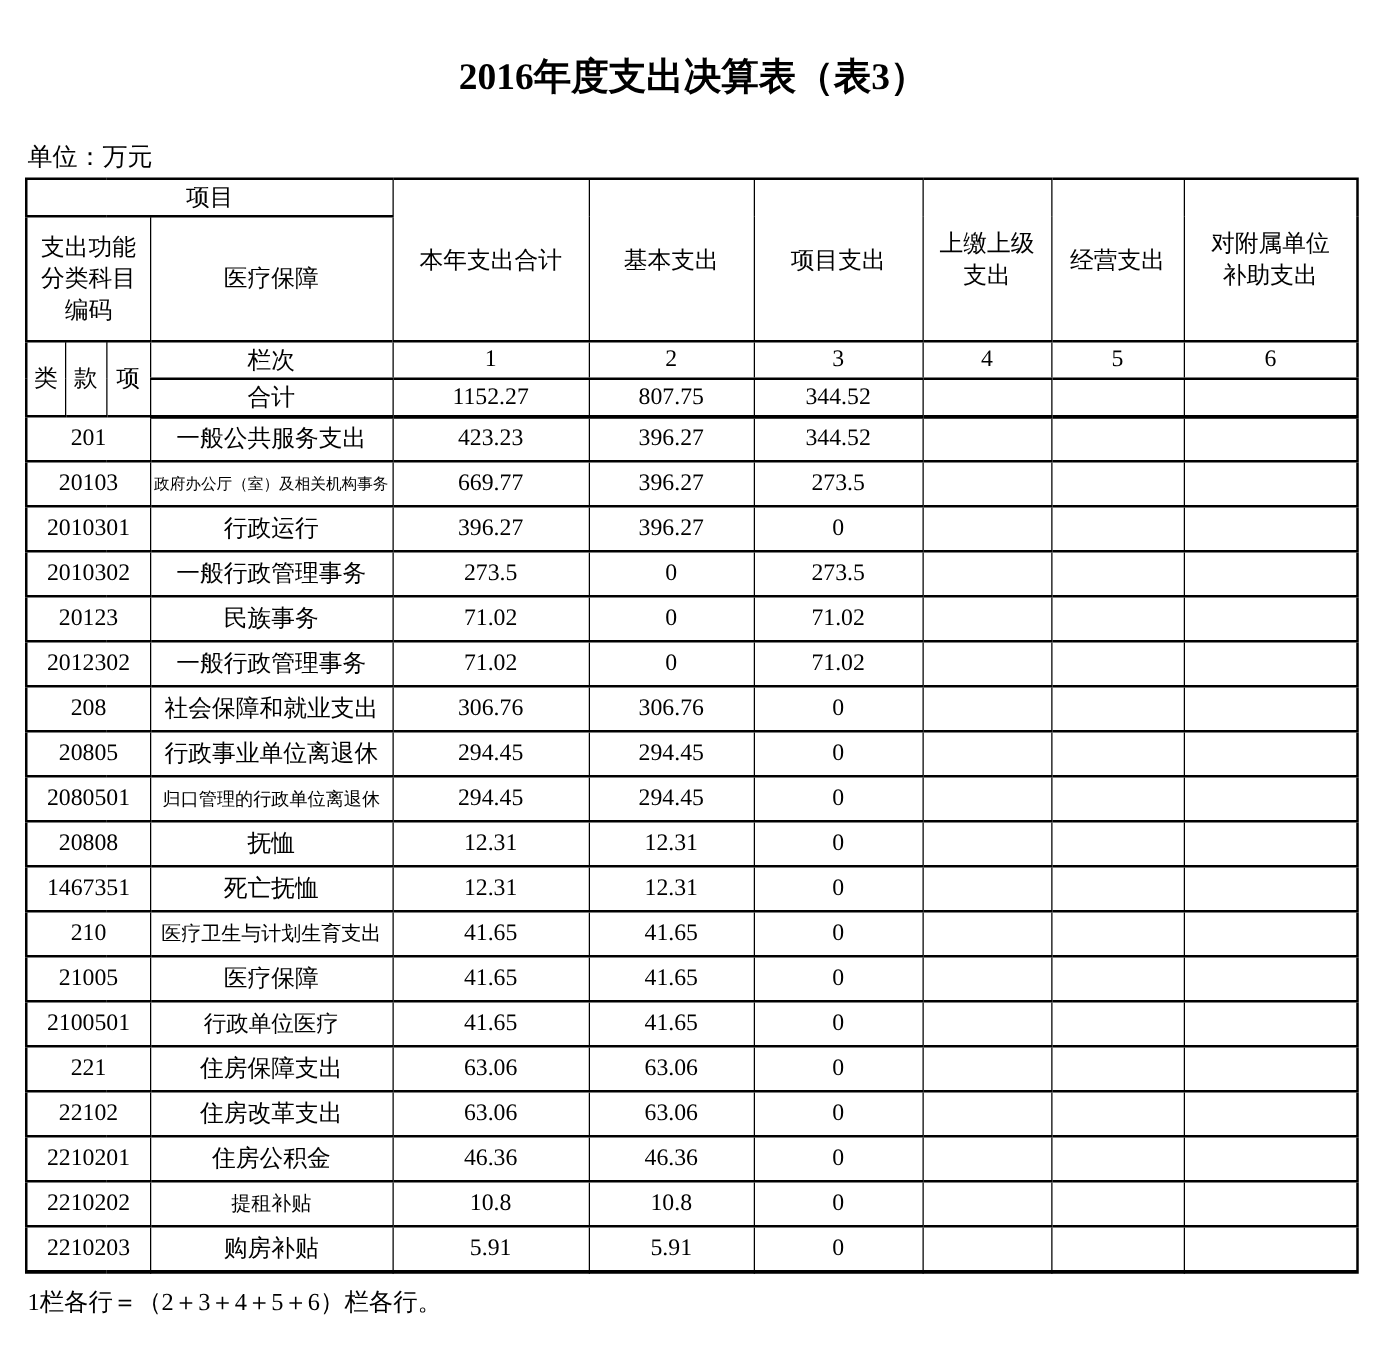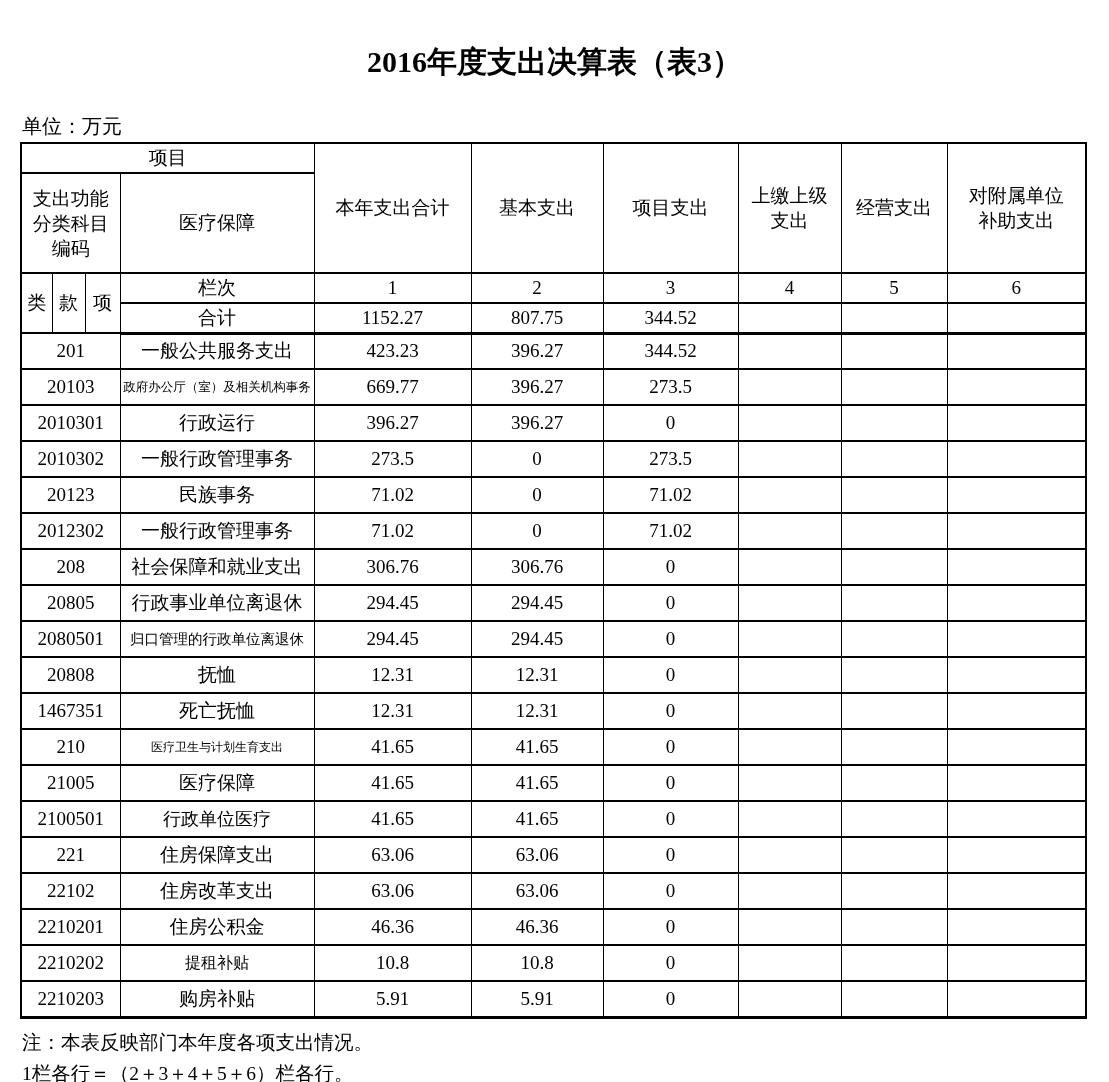--- a/index.html
+++ b/index.html
@@ -247,21 +247,21 @@
     <td class="num">12.31</td>
     <td class="num">12.31</td>
     <td class="num">0</td>
     <td class="num"></td>
     <td class="num"></td>
     <td class="num"></td>
   </tr>
 
   <tr class="r-data">
     <td class="code" colspan="3">210</td>
-    <td class="name" style="font-size: 12px;">医疗卫生与计划生育支出</td>
+    <td class="name" style="font-size: 16px;">医疗卫生与计划生育支出</td>
     <td class="num">41.65</td>
     <td class="num">41.65</td>
     <td class="num">0</td>
     <td class="num"></td>
     <td class="num"></td>
     <td class="num"></td>
   </tr>
 
   <tr class="r-data">
     <td class="code" colspan="3">21005</td>
@@ -336,15 +336,14 @@
     <td class="num">5.91</td>
     <td class="num">0</td>
     <td class="num"></td>
     <td class="num"></td>
     <td class="num"></td>
   </tr>
 </tbody>
 </table>
 
 <div class="notes">
-  <div>注：本表反映部门本年度各项支出情况。</div>
   <div>1栏各行＝（2＋3＋4＋5＋6）栏各行。</div>
 </div>
 
 </body></html>

